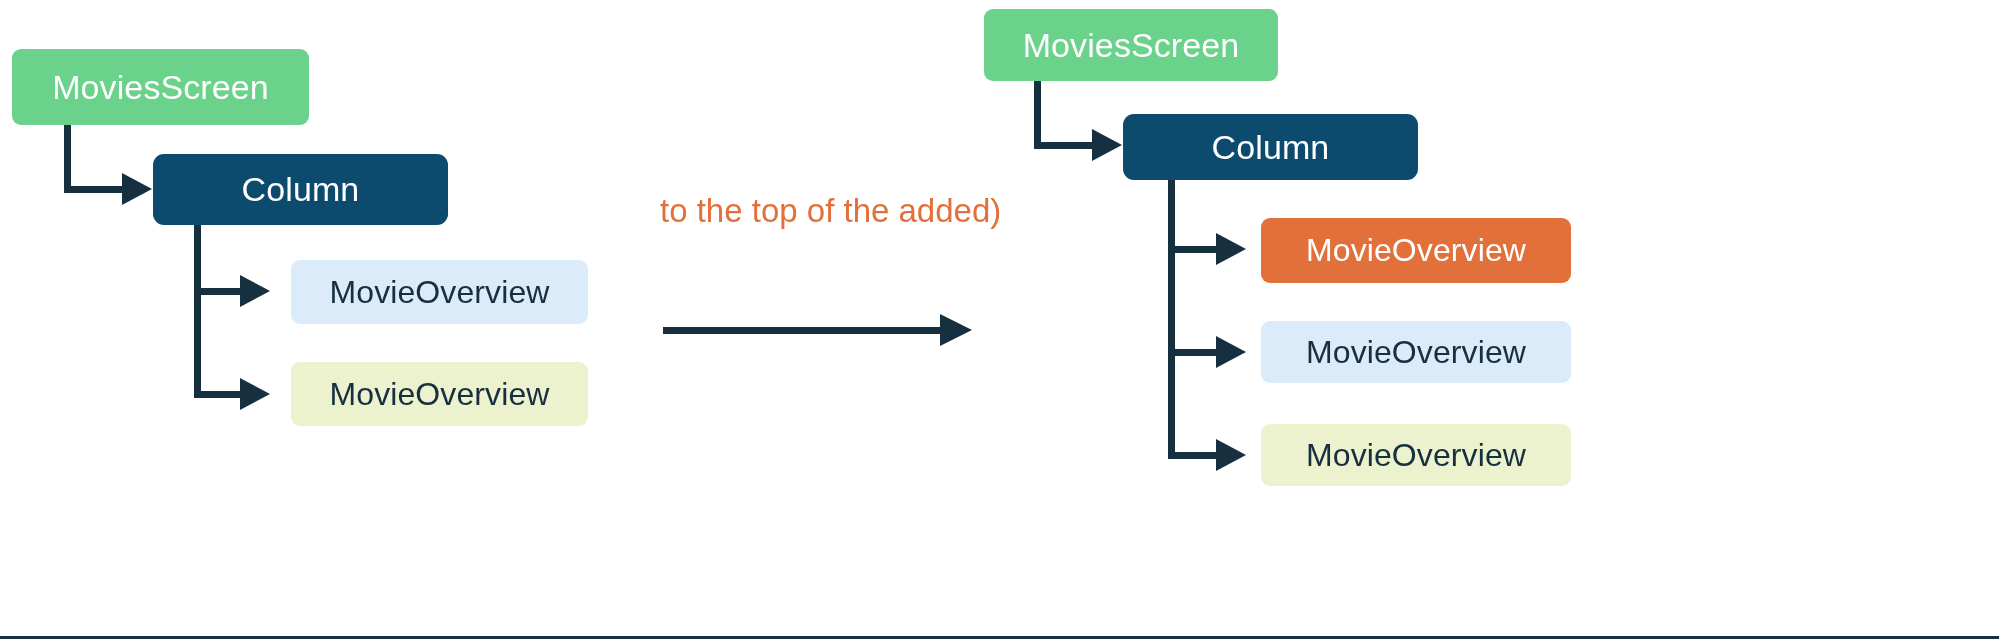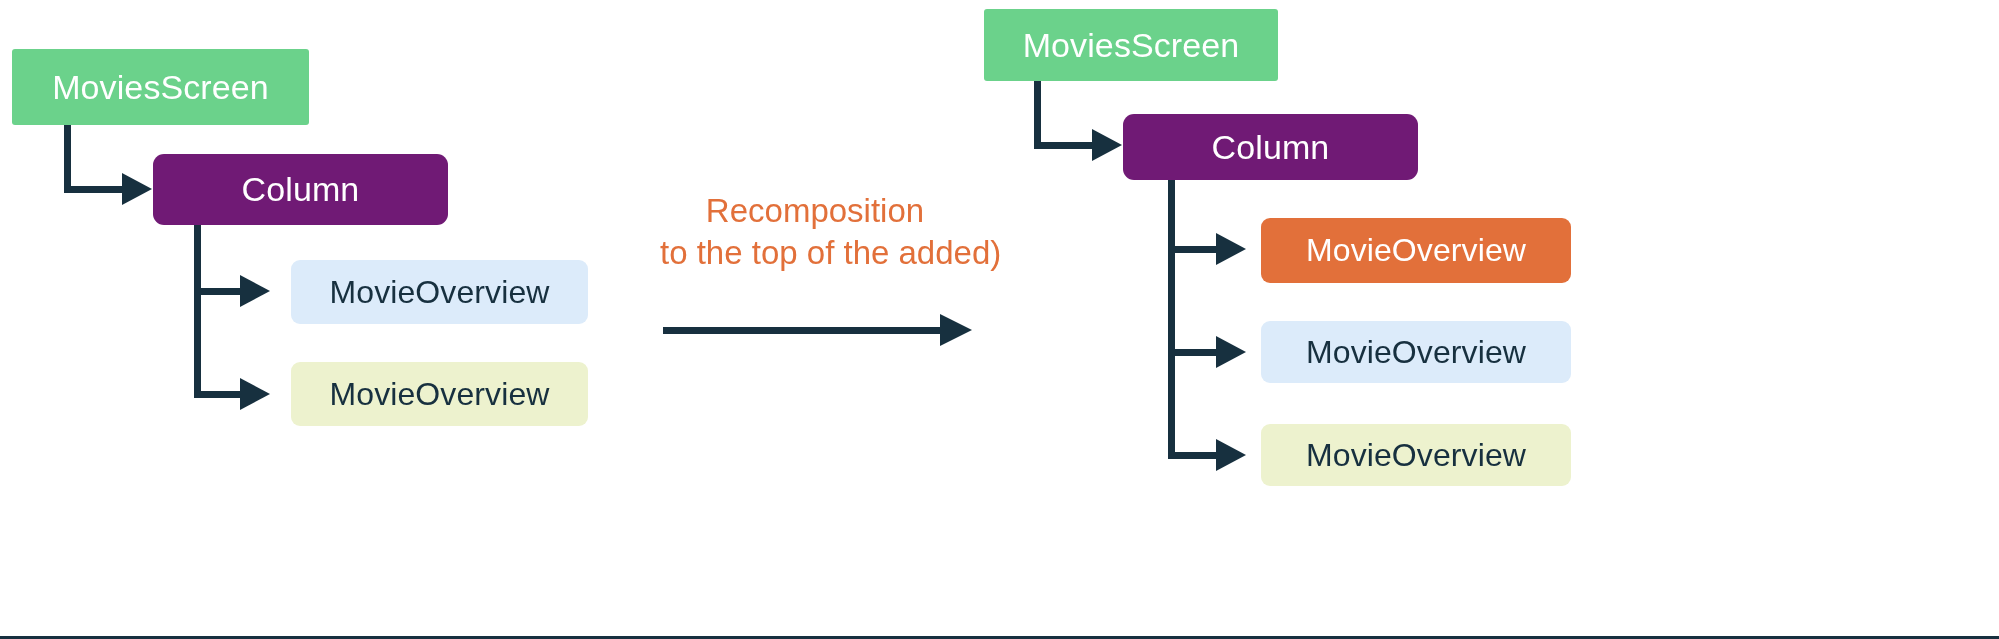--- a/index.html
+++ b/index.html
@@ -27,24 +27,24 @@
     align-items: center;
     justify-content: center;
     border-radius: 10px;
     white-space: nowrap;
     letter-spacing: 0.1px;
   }
   .node.screen {
     background: #6BD28B;
     color: #ffffff;
     font-size: 34px;
-    border-radius: 3px;
+    border-radius: 9px;
   }
   .node.column {
-    background: #701a75;
+    background: #0c4a6e;
     color: #ffffff;
     font-size: 34px;
     border-radius: 11px;
   }
   .node.item-blue {
     background: #DCEBFA;
     color: #17303F;
     font-size: 32px;
     border-radius: 9px;
   }
@@ -138,21 +138,20 @@
     <div class="arrowhead" style="left:240px; top:275px;"></div>
     <div class="node item-blue" style="left:291px; top:260px; width:297px; height:64px;">MovieOverview</div>
 
     <div class="hline" style="left:194px; top:391px; width:52px;"></div>
     <div class="arrowhead" style="left:240px; top:378px;"></div>
     <div class="node item-yellow" style="left:291px; top:362px; width:297px; height:64px;">MovieOverview</div>
   </div>
 
   <div>
     <div id="caption" style="left:660px; top:190px; width:310px;">
-      <span class="cap-line">Recomposition</span>
       <span class="cap-line">to the top of the added)</span>
     </div>
 
     <div class="big-arrow-line" style="left:663px; top:327px; width:280px;"></div>
     <div class="big-arrow-head" style="left:940px; top:314px;"></div>
   </div>
 
   <div>
 
     <div class="node screen" style="left:984px; top:9px; width:294px; height:72px;">MoviesScreen</div>

